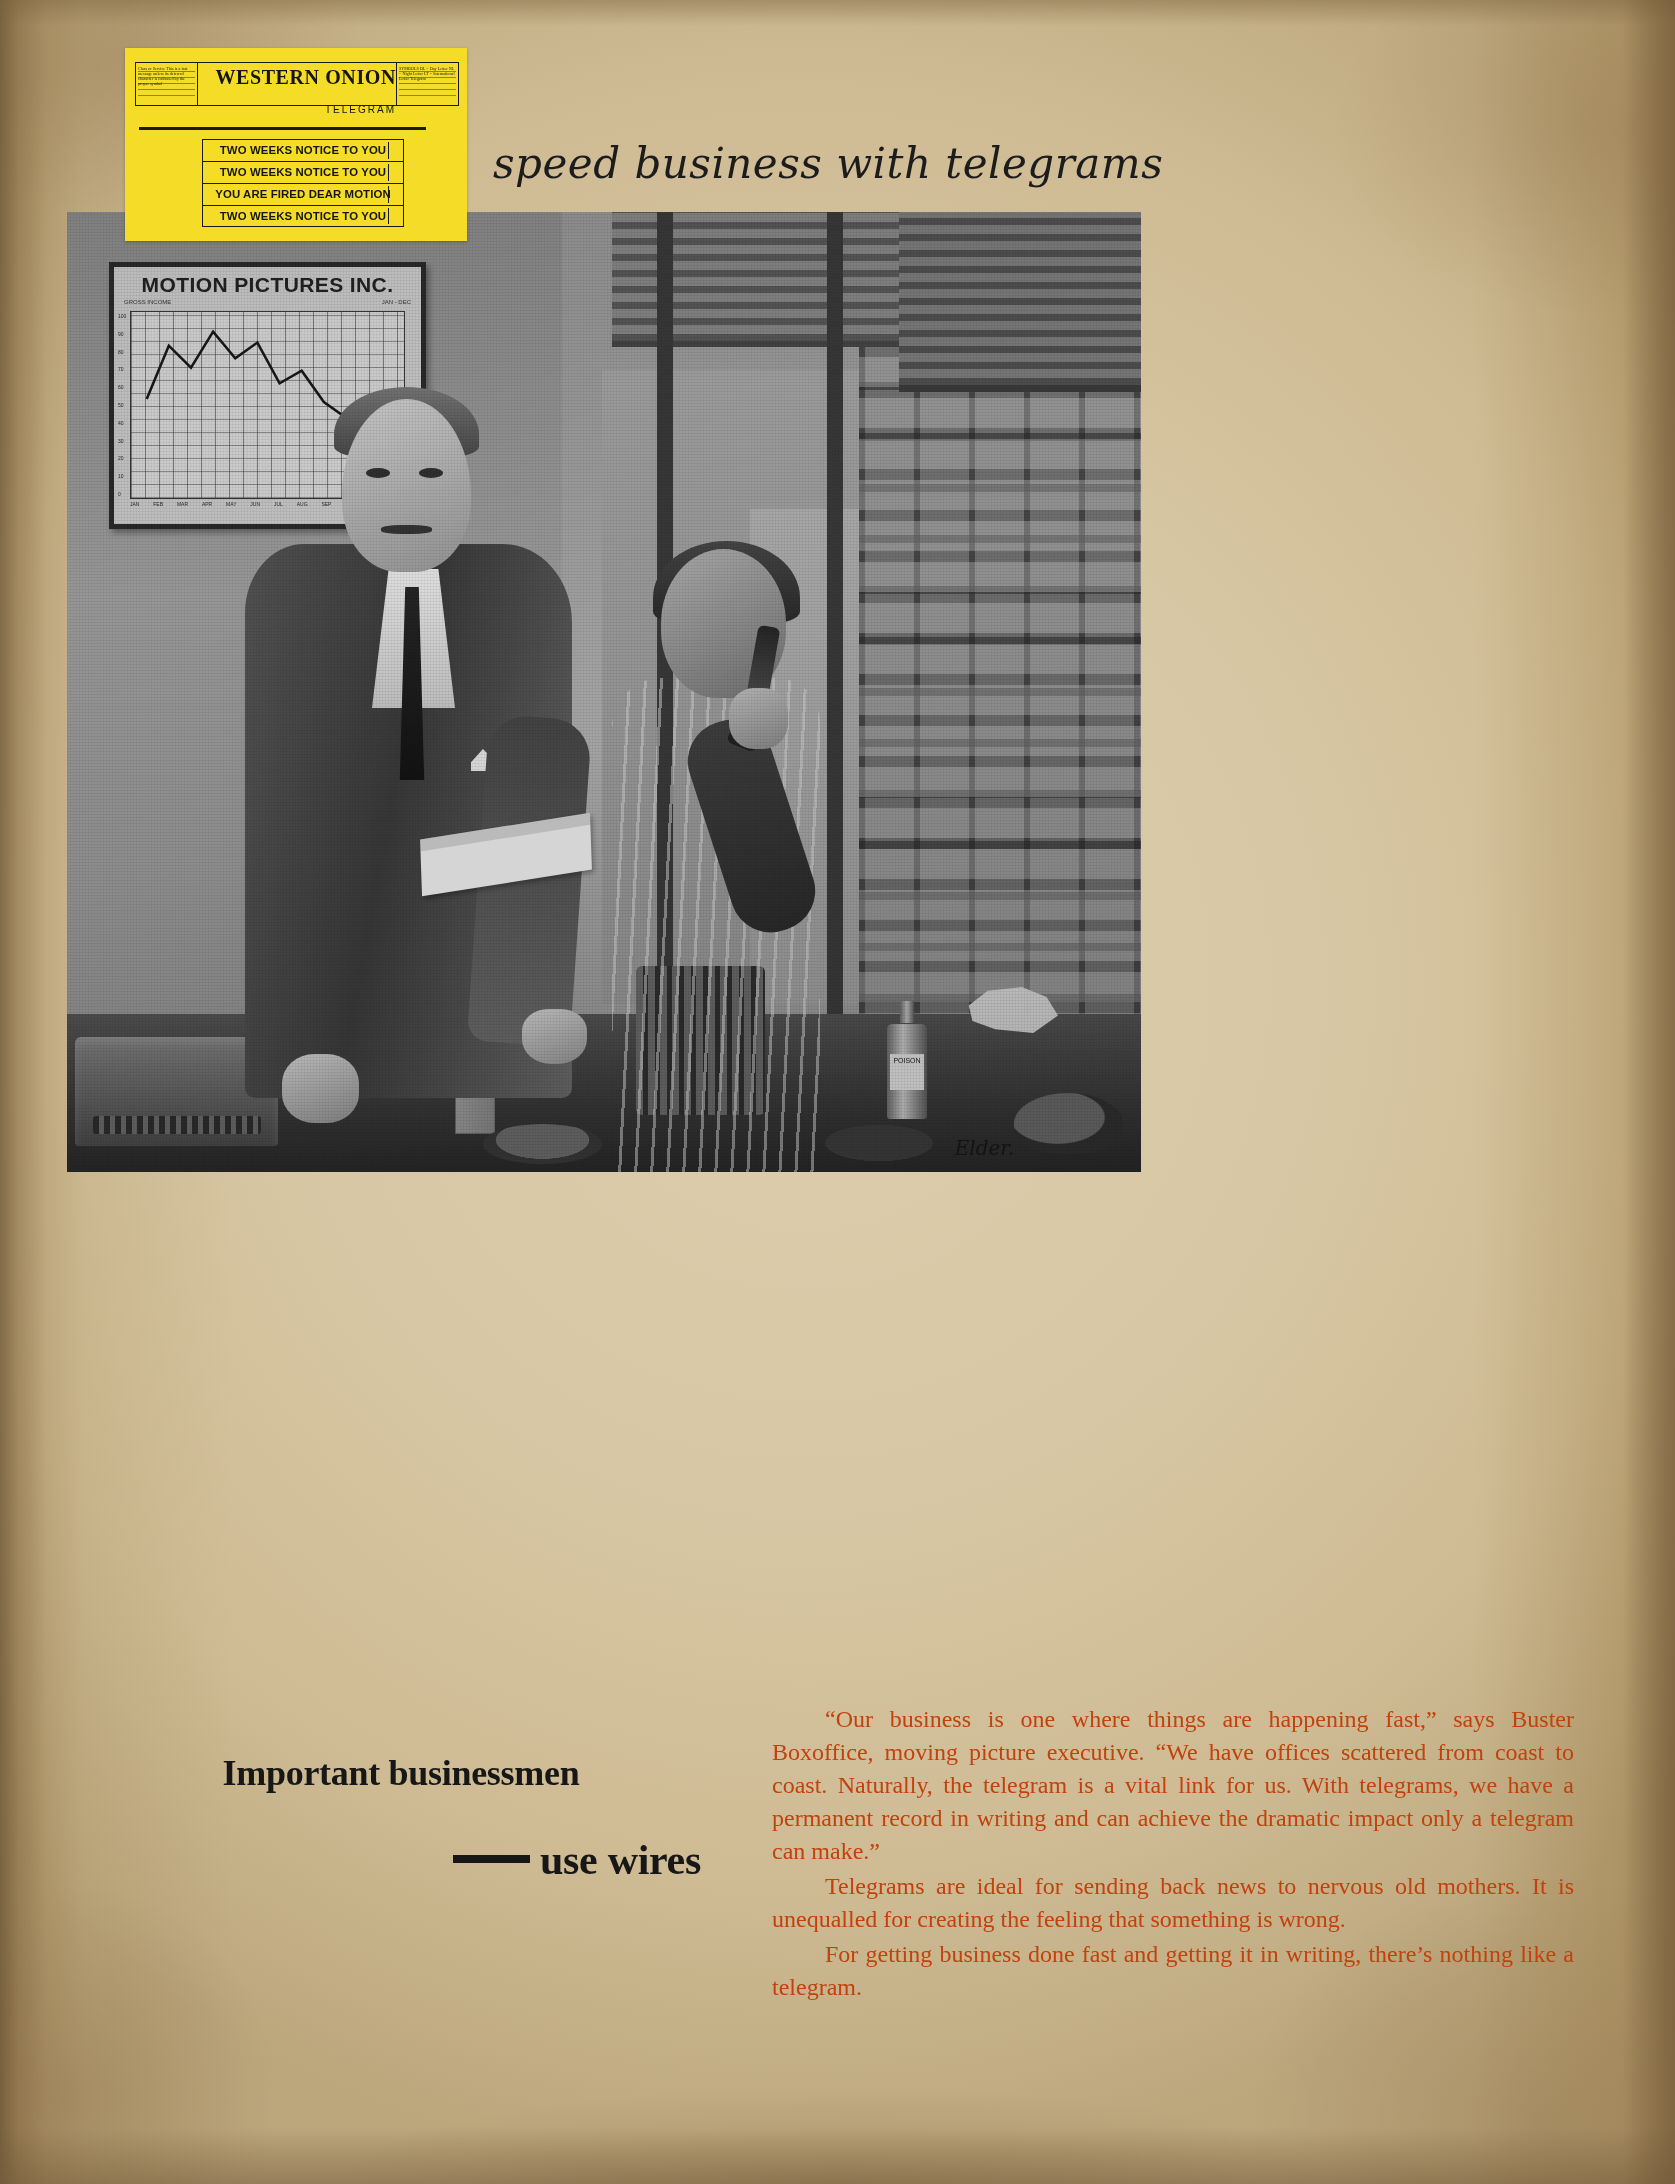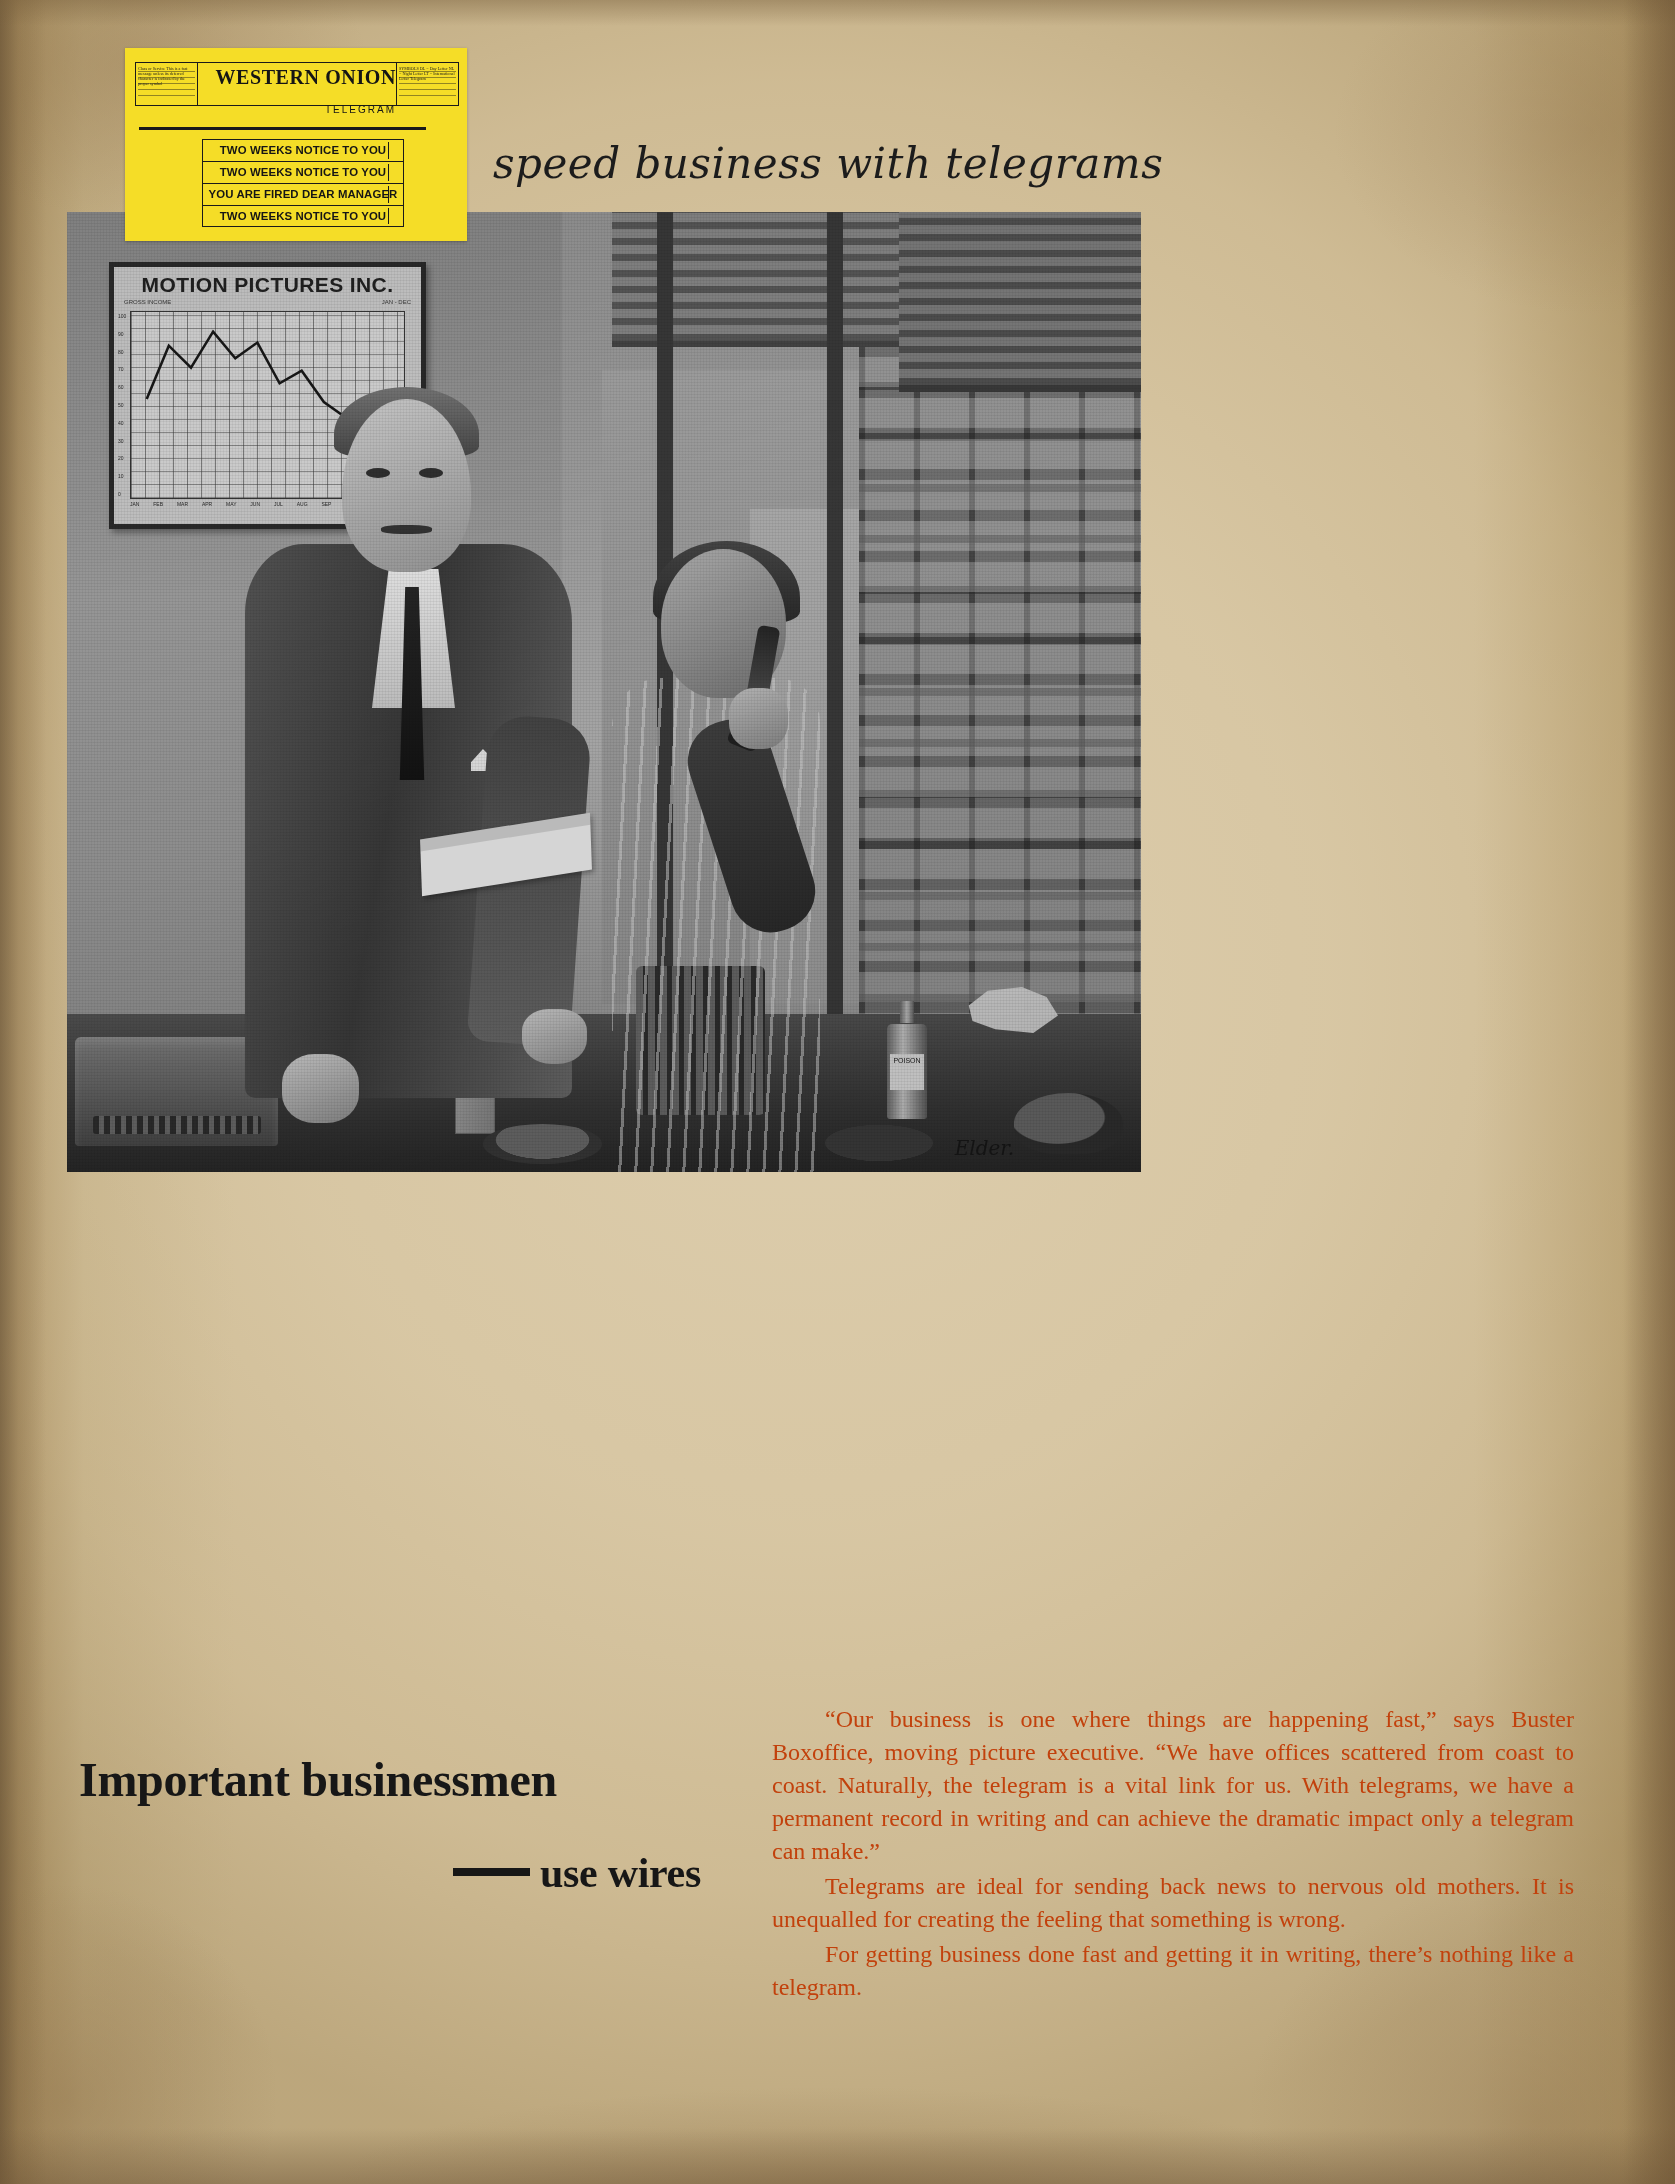--- a/index.html
+++ b/index.html
@@ -611,22 +611,23 @@
   .subhead {
     position: absolute;
     left: 79px;
     top: 1752px;
     width: 644px;
     font-family: "Liberation Serif", serif;
     font-weight: bold;
     color: #171717;
   }
   .subhead .l1 {
-    font-size: 48px;
+    font-size: 36px;
     letter-spacing: -0.3px;
+    text-align: center;
   }
   .subhead .l2 {
     font-size: 42px;
     margin-top: 42px;
     text-align: right;
     padding-right: 22px;
     letter-spacing: -0.3px;
   }
   .subhead .dash {
     display: inline-block;
@@ -778,21 +779,21 @@
       </div>
       <div class="tg-head-right">SYMBOLS
 DL = Day Letter
 NL = Night Letter
 LT = International Letter Telegram</div>
     </div>
     <div class="tg-rule"></div>
     <div class="tg-lines" id="telegram-lines">
         <div class="tg-line">TWO WEEKS NOTICE TO YOU</div>
         <div class="tg-line">TWO WEEKS NOTICE TO YOU</div>
-        <div class="tg-line">YOU ARE FIRED DEAR MANAGER</div>
+        <div class="tg-line">YOU ARE FIRED DEAR MOTION</div>
         <div class="tg-line">TWO WEEKS NOTICE TO YOU</div>
       </div>
   </div>
 
   <div class="subhead">
     <div class="l1">Important businessmen</div>
     <div class="l2"><span class="dash"></span><span>use wires</span></div>
   </div>
 
   <div class="body-col" id="body-col">

